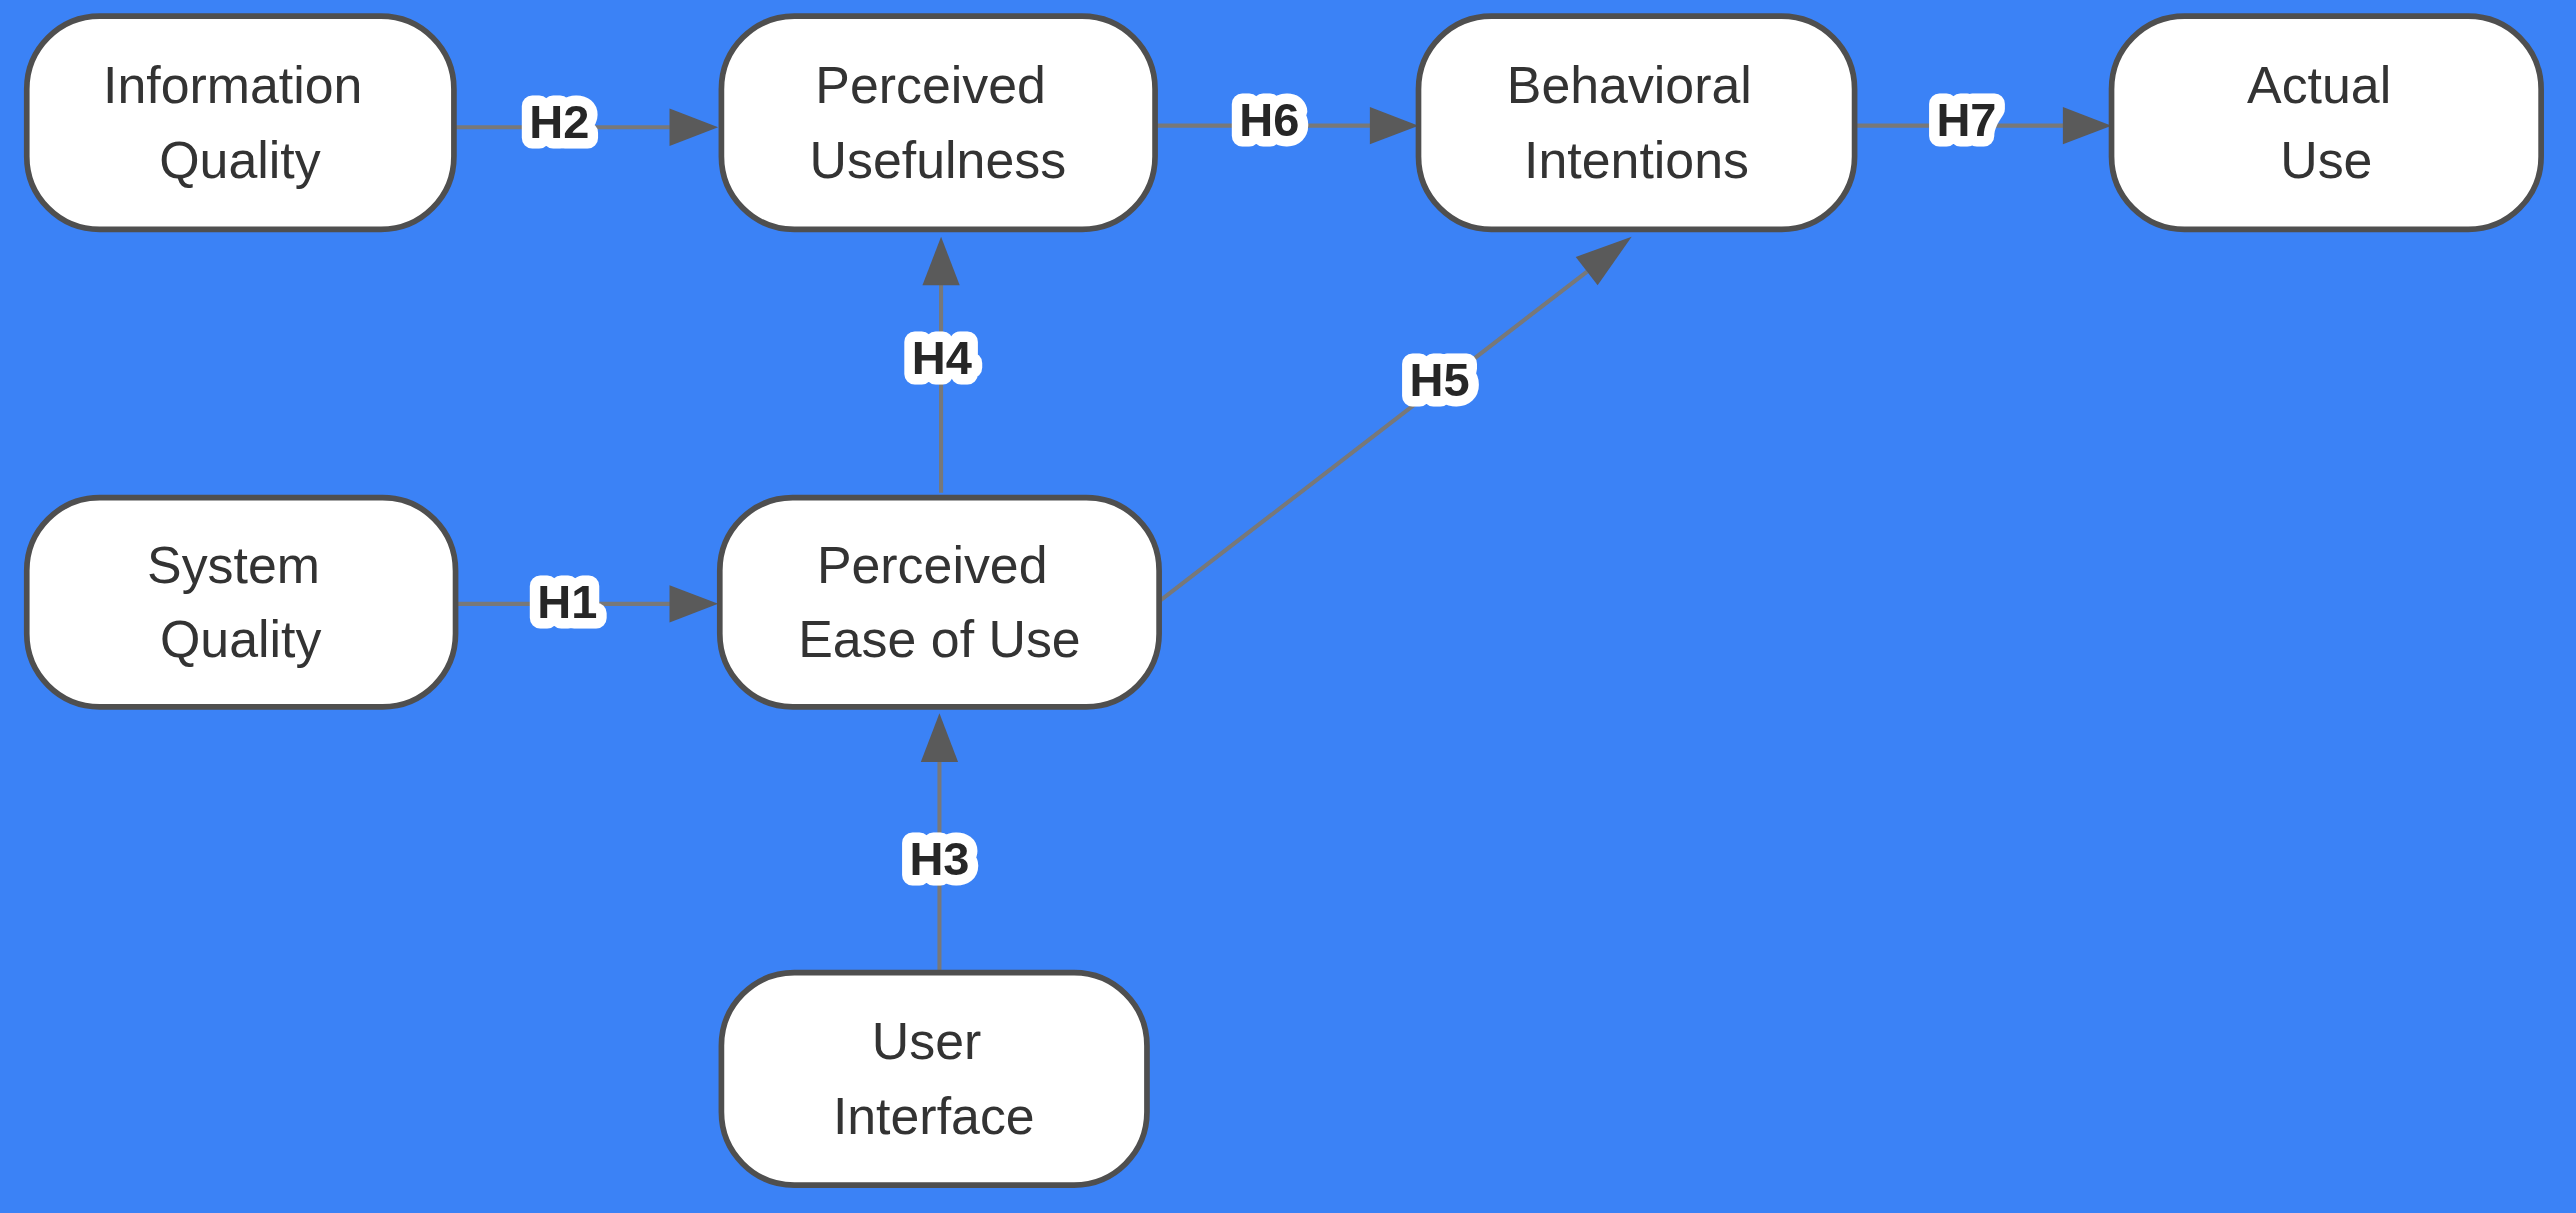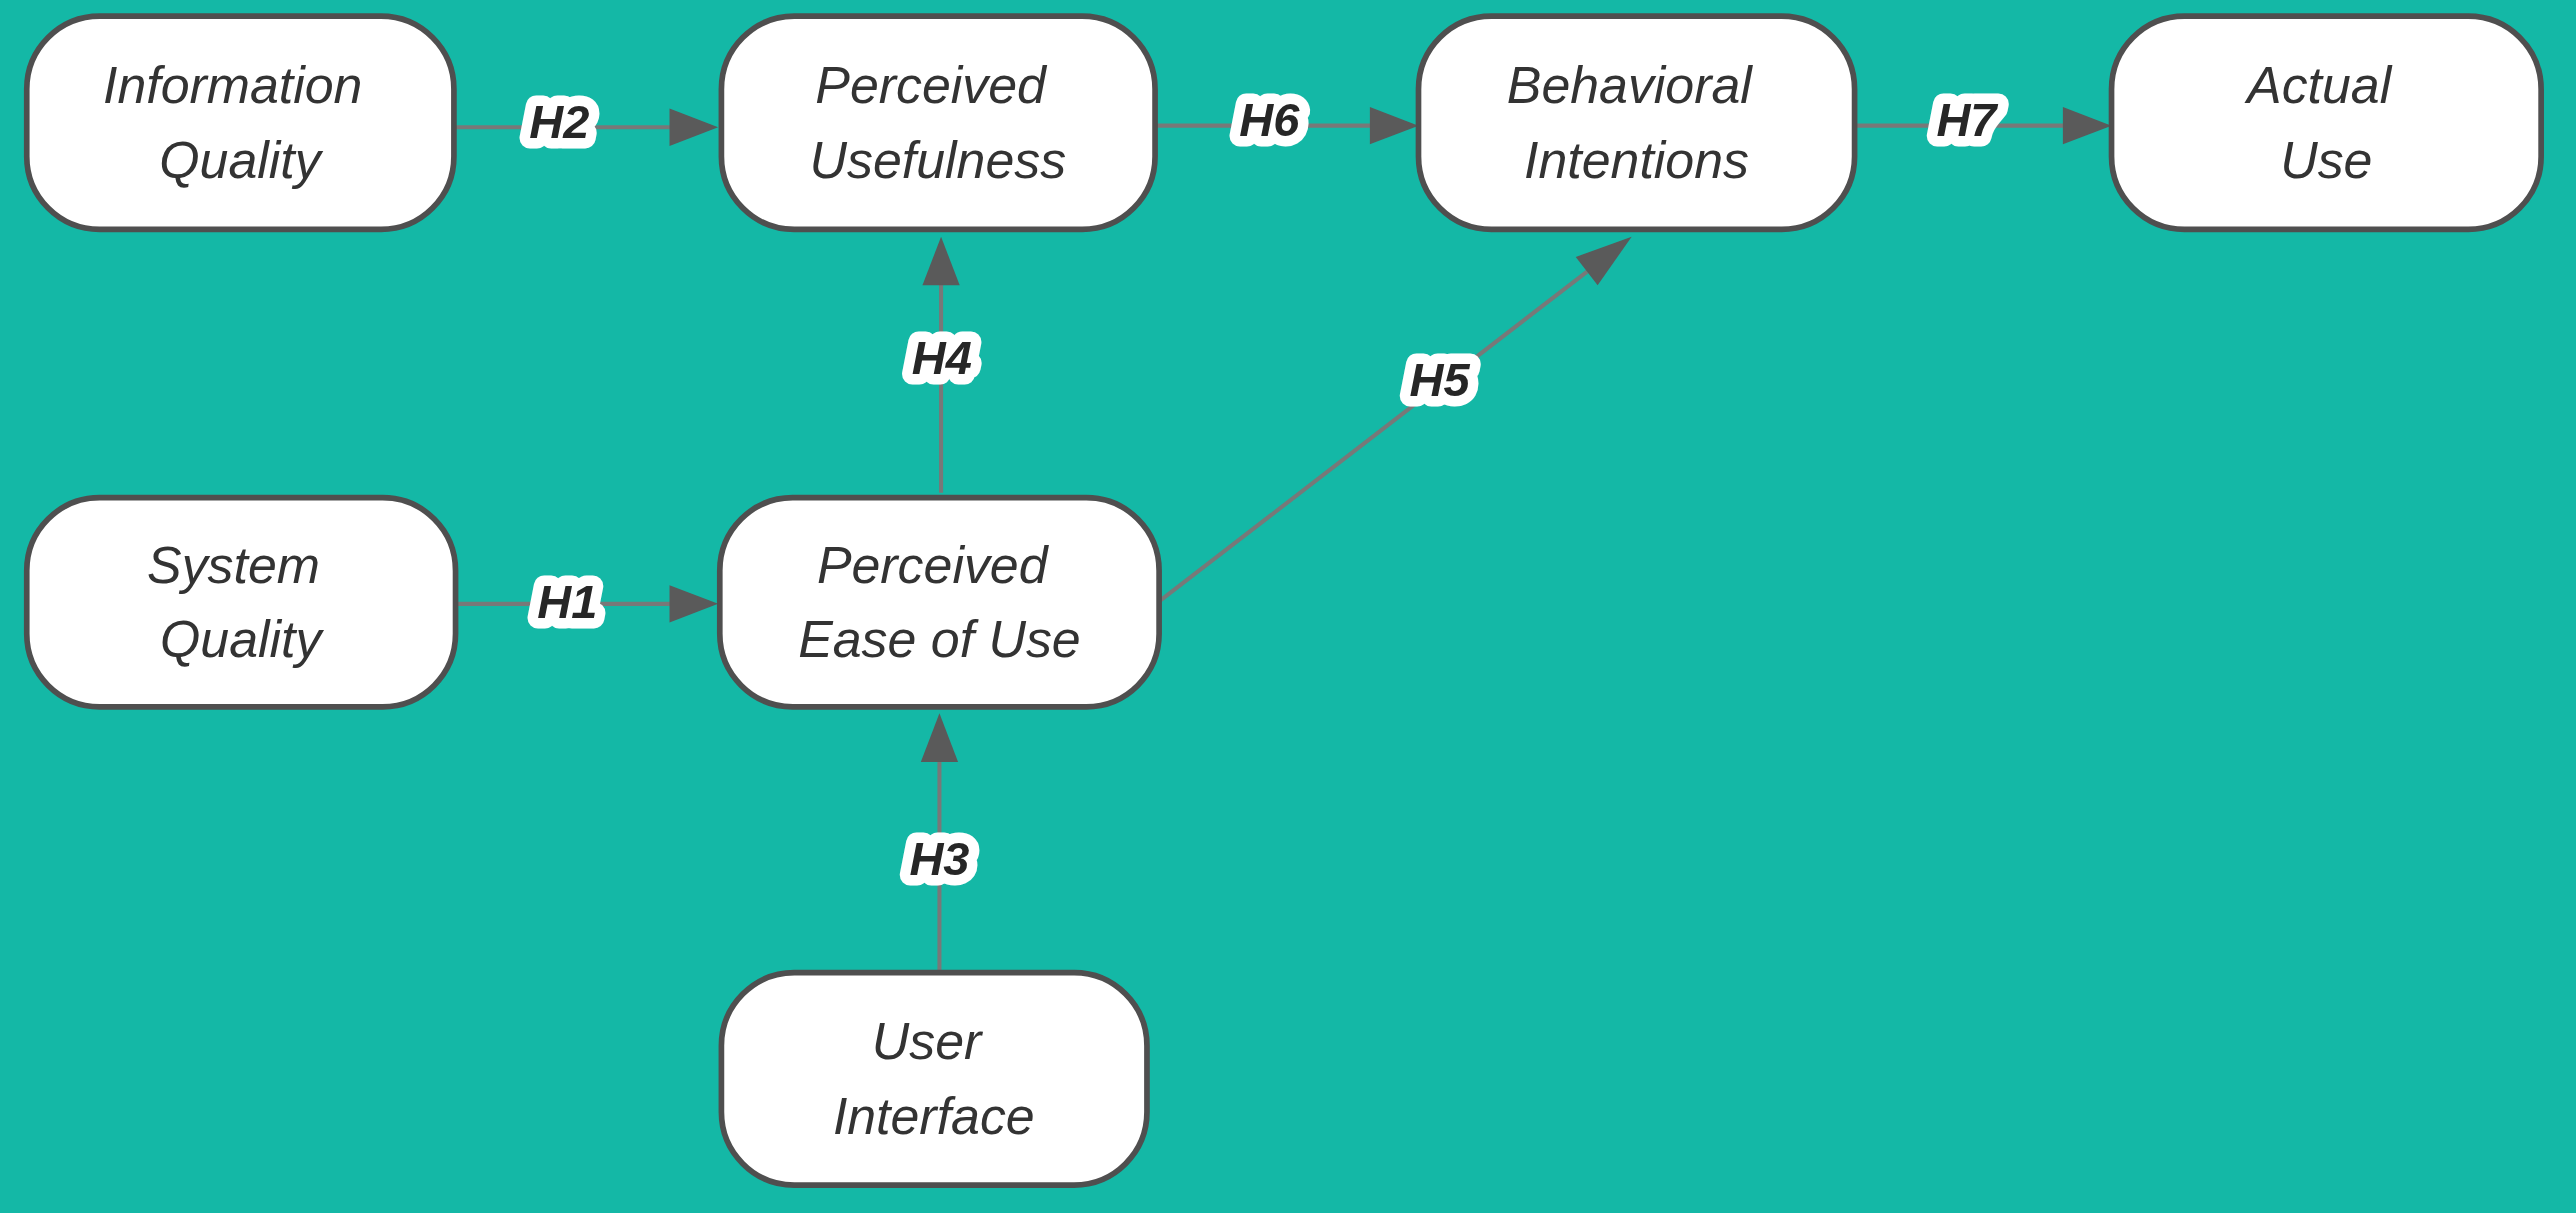--- a/index.html
+++ b/index.html
@@ -6,22 +6,21 @@
     margin: 0;
     padding: 0;
     background: #ffffff;
   }
   .canvas {
     width: 100vw;
     height: 100vh;
     display: flex;
     align-items: flex-start;
     justify-content: flex-start;
-    background: #14b8a6;
-    font-style: italic;
+    background: #3b82f6;
   }
   svg {
     display: block;
     width: 100%;
     height: auto;
     font-family: "Liberation Sans", "DejaVu Sans", sans-serif;
   }
   .node-shape {
     fill: #ffffff;
     stroke: #4f4f4f;

